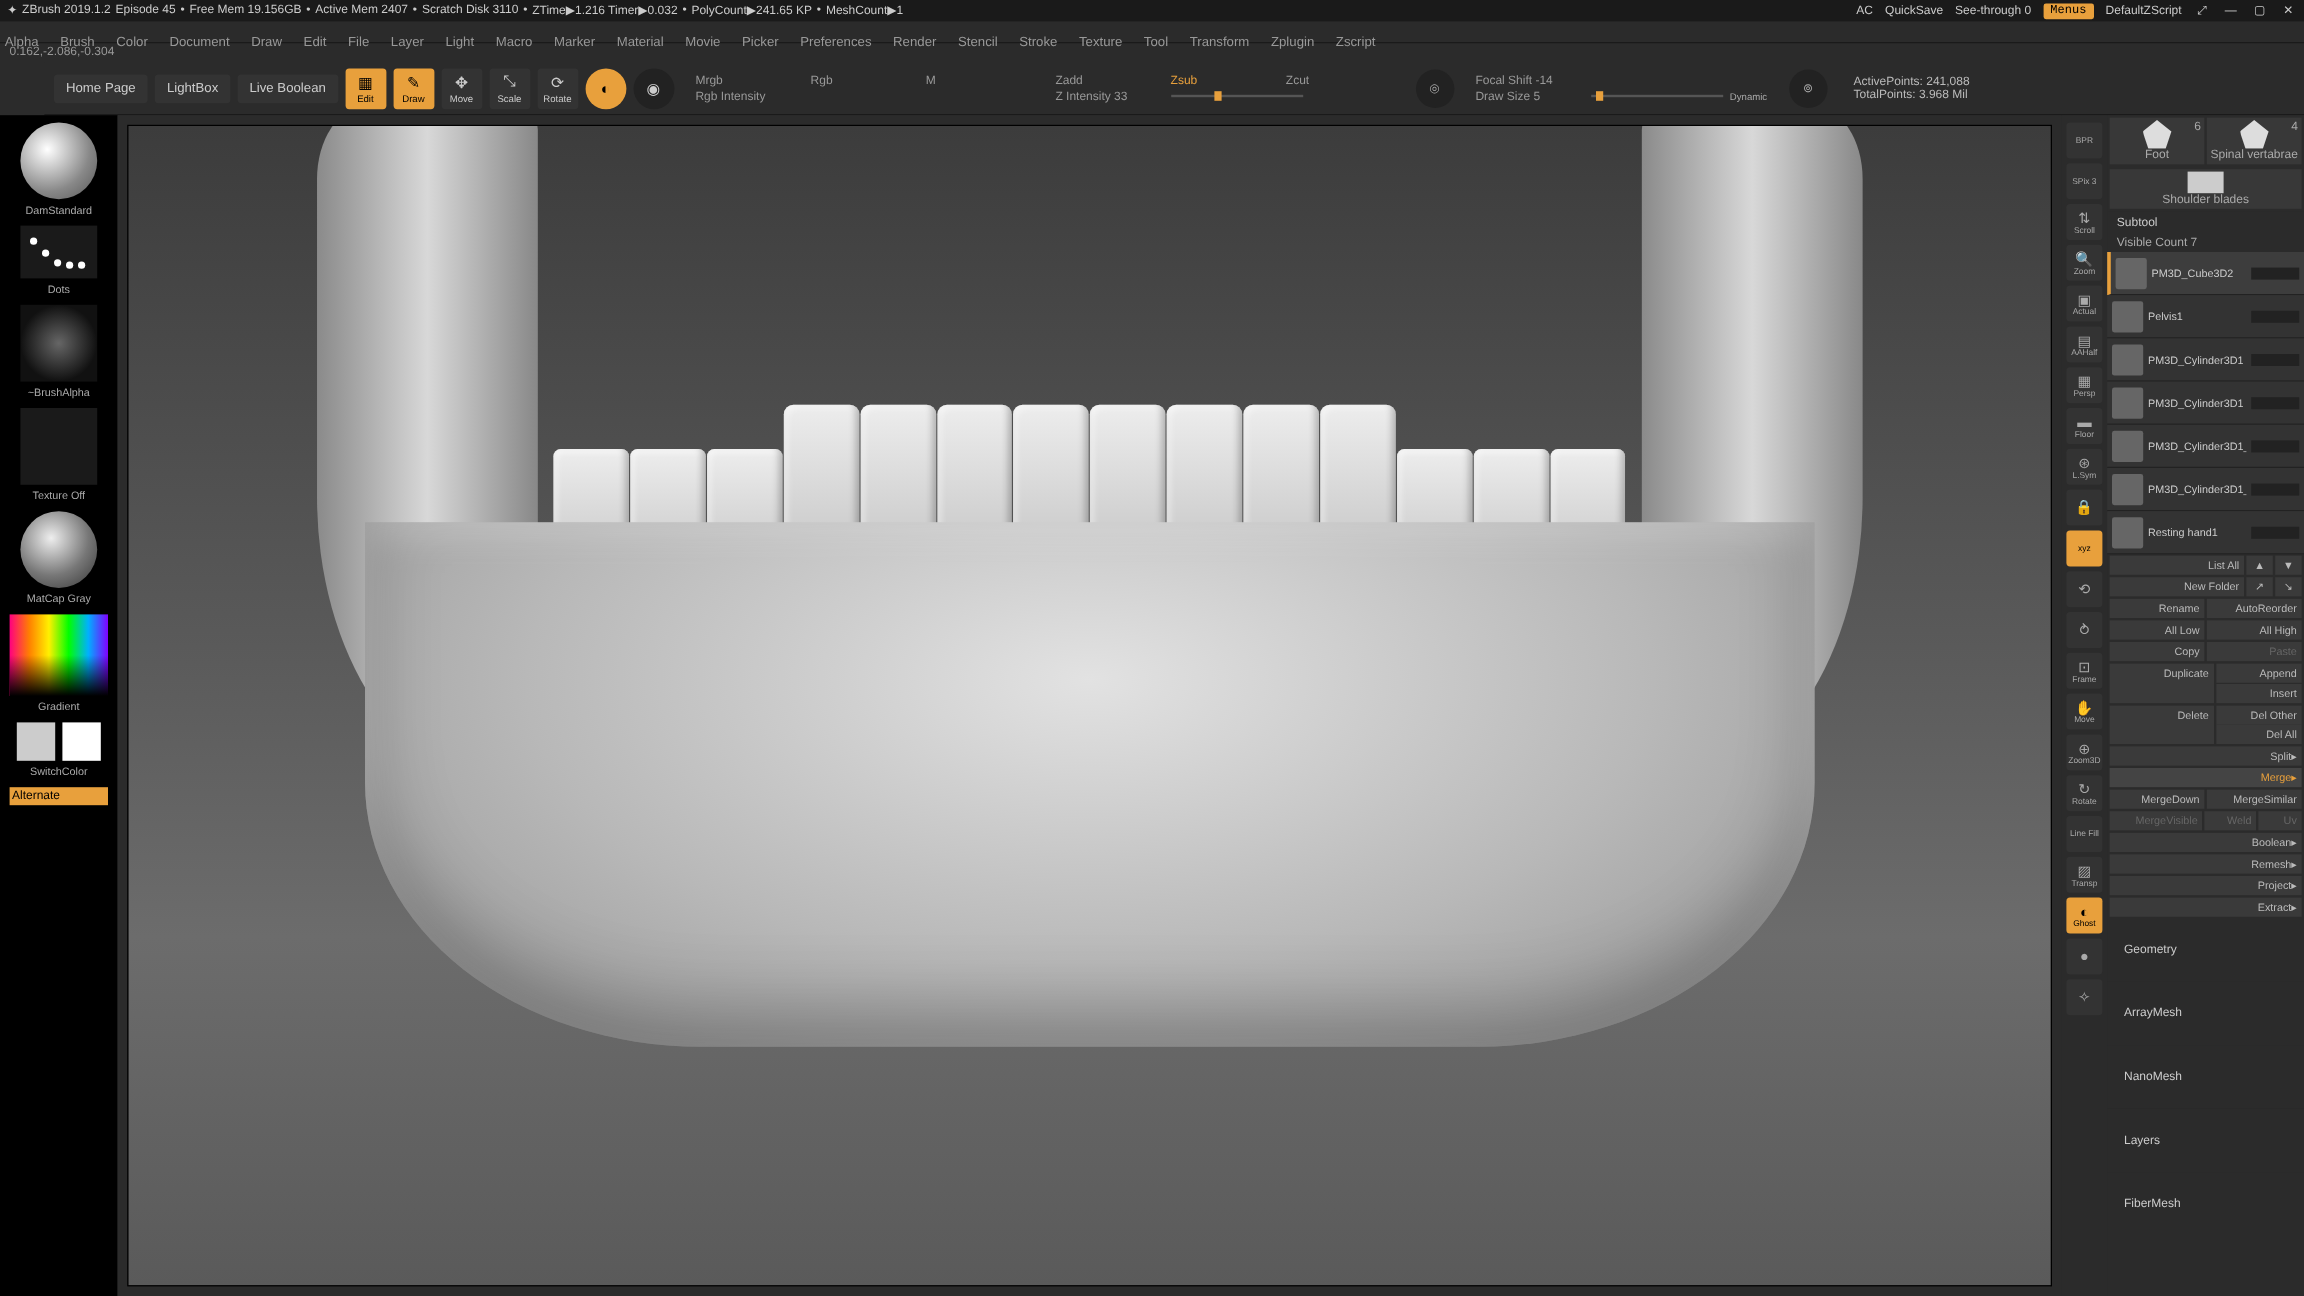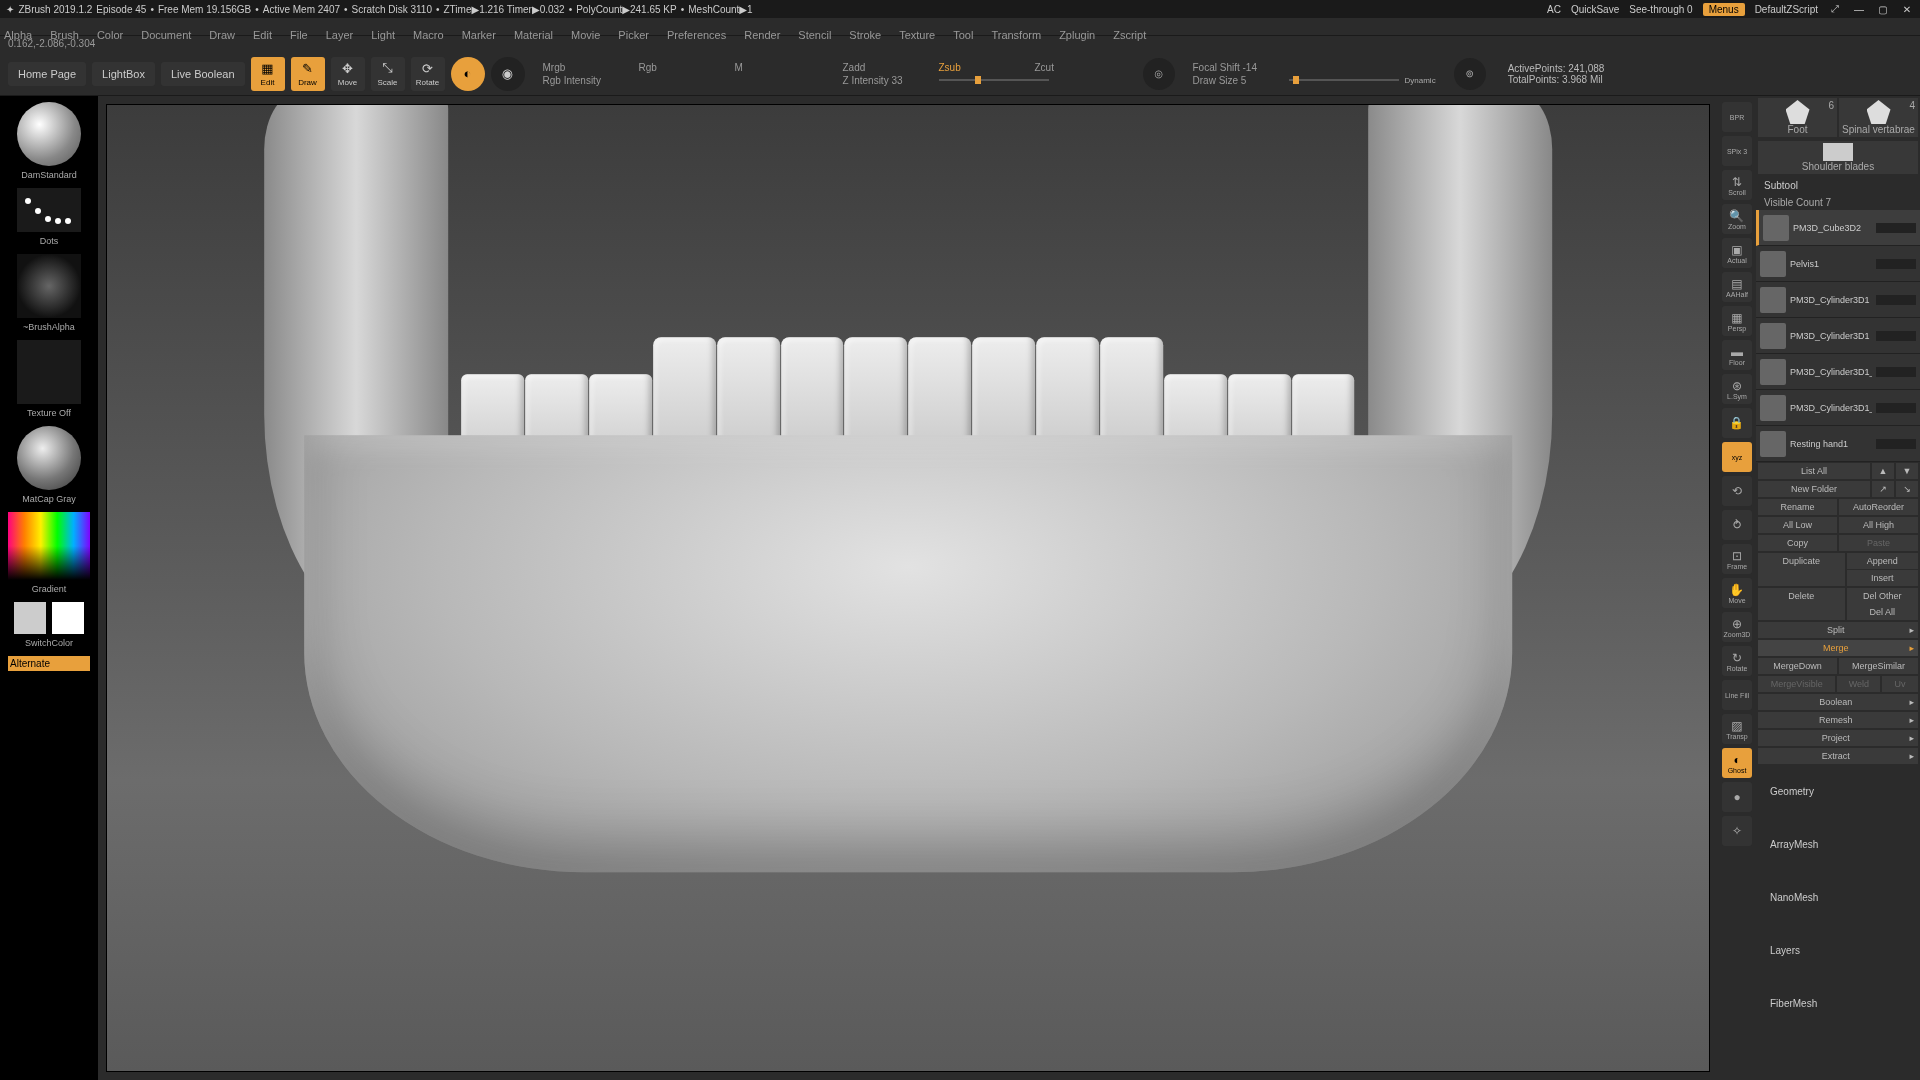--- a/index.html
+++ b/index.html
@@ -2,32 +2,32 @@
 <html><head>
 <meta charset="utf-8">
 <style>
 * { margin: 0; padding: 0; box-sizing: border-box; font-family: Arial, sans-serif; user-select: none; }
 body { background: #2b2b2b; color: #aaa; font-size: 10px; overflow: hidden; width: 1920px; height: 1080px; }
 
 
 .titlebar { height: 18px; background: #1a1a1a; display: flex; align-items: center; padding: 0 6px; color: #ccc; font-size: 10px; justify-content: space-between; }
 .titlebar-left { display: flex; gap: 4px; }
 .titlebar-right { display: flex; gap: 10px; align-items: center; }
-.menus-btn { background: #e8a03c; color: #000; padding: 1px 6px; border-radius: 2px; }
+.menus-btn { background: #e8a03c; color: #000; padding: 1px 6px; border-radius: 2px; font-family: Liberation Mono, monospace; }
 .win-btn { width: 14px; height: 14px; display: inline-flex; align-items: center; justify-content: center; }
 
 
 .menubar { height: 18px; background: #2b2b2b; display: flex; align-items: center; padding: 0 4px; gap: 18px; color: #999; font-size: 11px; border-bottom: 1px solid #1a1a1a; }
 .menubar span { cursor: pointer; margin-top: 16px; }
 
 
 .statusline { height: 16px; color: #999; font-size: 10px; padding: 2px 8px; }
 
 
-.toolbar { height: 44px; background: #2b2b2b; display: flex; align-items: center; padding: 0 8px; gap: 6px; border-bottom: 1px solid #1a1a1a; }
+.toolbar { height: 44px; background: #2b2b2b; display: flex; align-items: center; padding: 0 8px; gap: 6px; border-bottom: 1px solid #1a1a1a; margin-left: 37px; }
 .tool-btn-text { padding: 6px 10px; background: #333; color: #ccc; border-radius: 3px; font-size: 11px; cursor: pointer; }
 .tool-icon-btn { width: 34px; height: 34px; background: #333; border-radius: 3px; display: flex; flex-direction: column; align-items: center; justify-content: center; font-size: 8px; color: #ccc; cursor: pointer; gap: 2px; }
 .tool-icon-btn.active { background: #e8a03c; color: #000; }
 .tool-icon-btn .ic { font-size: 13px; }
 .slider-group { display: flex; flex-direction: column; gap: 2px; font-size: 10px; margin-left: 12px; }
 .slider-row { display: flex; align-items: center; gap: 6px; }
 .slider-label { color: #999; min-width: 90px; }
 .slider-label.active { color: #e8a03c; }
 .slider-track { width: 110px; height: 2px; background: #555; position: relative; }
 .slider-thumb { position: absolute; width: 6px; height: 8px; background: #e8a03c; top: -3px; }
@@ -78,21 +78,21 @@
 .rp-head-cell .cnt { position: absolute; right: 3px; top: 2px; font-size: 10px; }
 .rp-section-title { padding: 4px 8px; color: #ccc; background: #2b2b2b; }
 .rp-val { padding: 2px 8px; color: #aaa; }
 .subtool-list { display: flex; flex-direction: column; }
 .subtool-item { display: flex; align-items: center; height: 36px; background: #333; border-bottom: 1px solid #222; padding: 0 4px; gap: 4px; cursor: pointer; }
 .subtool-item.sel { background: #3d3d3d; border-left: 3px solid #e8a03c; }
 .st-thumb { width: 26px; height: 26px; background: #666; border-radius: 2px; }
 .st-name { flex: 1; font-size: 9px; color: #ccc; overflow: hidden; white-space: nowrap; }
 .st-eyes { width: 40px; height: 10px; background: #222; }
 .rp-btn-row { display: flex; gap: 2px; padding: 1px 2px; }
-.rp-btn { flex: 1; background: #3a3a3a; padding: 3px 4px; font-size: 9px; color: #bbb; text-align: center; cursor: pointer; }
+.rp-btn { flex: 1; background: #3a3a3a; padding: 3px 4px; font-size: 9px; color: #bbb; text-align: right; cursor: pointer; }
 .rp-btn.full { width: 100%; }
 .rp-btn.highlight { background: #444; color: #e8a03c; }
 .rp-btn.dim { color: #666; }
 .rp-btn .arr { float: right; }
 .rp-fold { padding: 21px 14px; color: #ccc; background: #2b2b2b; cursor: pointer; }
 </style>
 </head>
 <body>
 
 <div class="titlebar">

